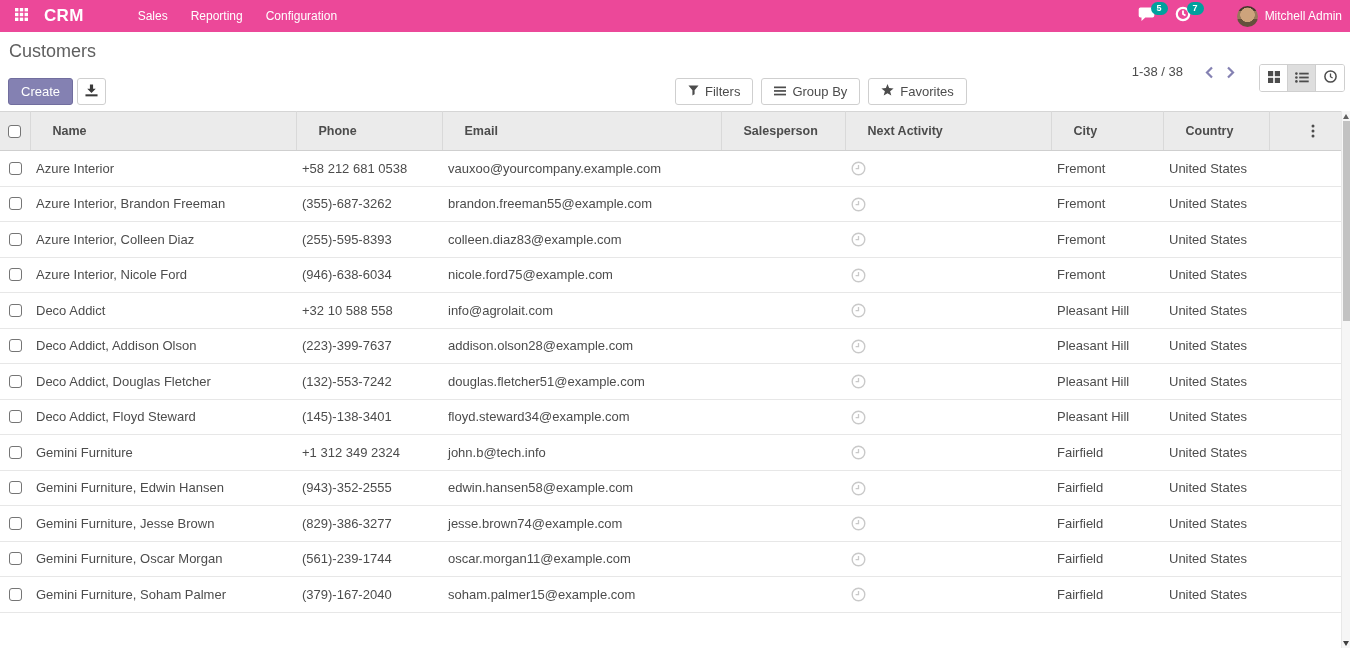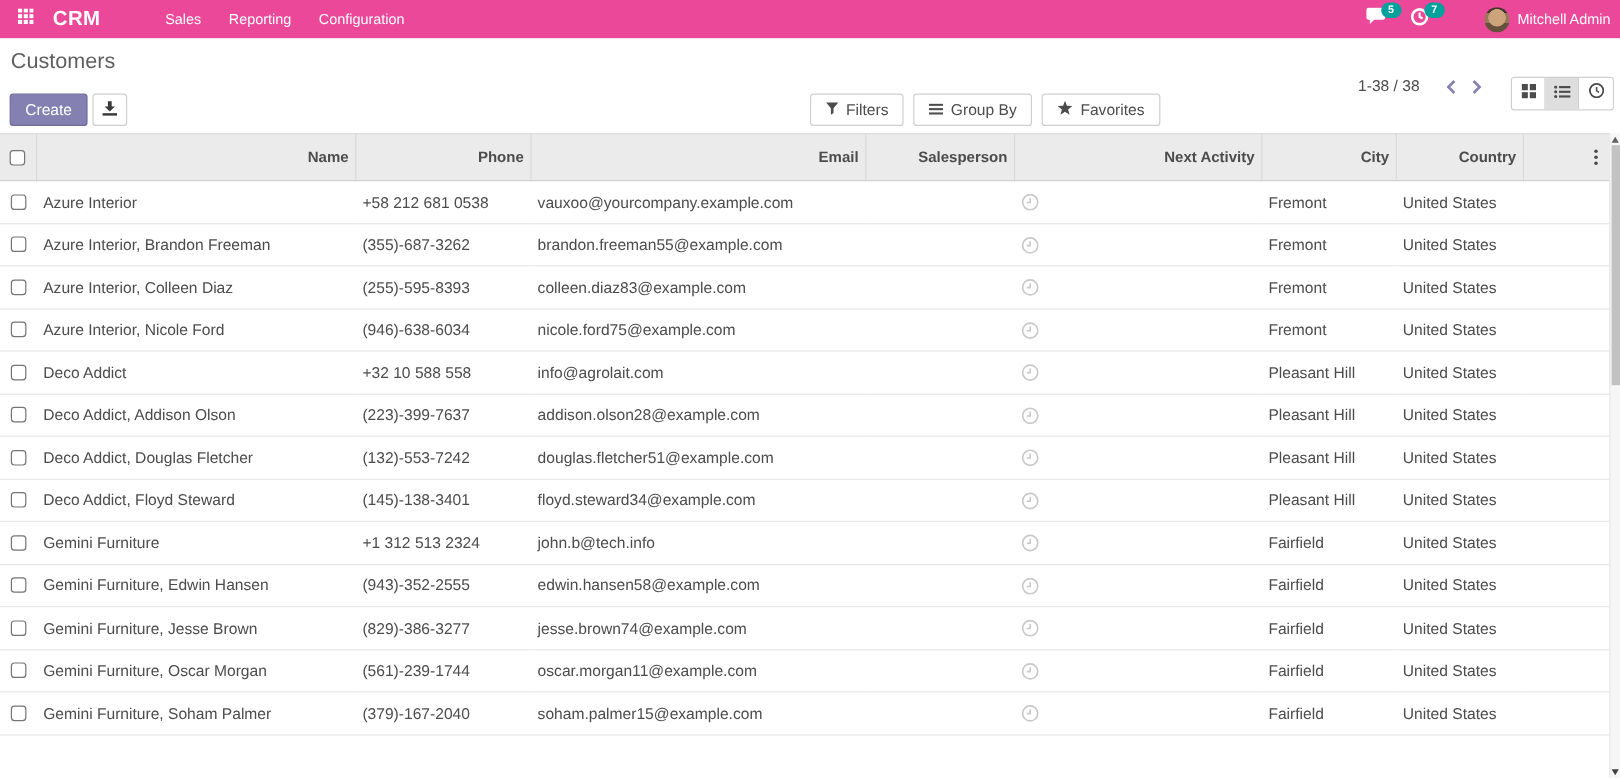--- a/index.html
+++ b/index.html
@@ -48,22 +48,22 @@
   .pager-arrow { background:none; border:none; cursor:pointer; padding:2px 6px; display:flex; align-items:center; }
   .view-switcher { display:flex; margin-left:18px; border:1px solid #cfcfcf; border-radius:3px; overflow:hidden; }
   .vs-btn { width:28px; height:26px; display:flex; align-items:center; justify-content:center;
             background:#fff; cursor:pointer; border-right:1px solid #cfcfcf; }
   .vs-btn:last-child { border-right:none; }
   .vs-btn.active { background:#dedede; }
 
   
   .table-wrap { position:absolute; top:111px; left:0; width:1341px; }
   table { border-collapse:collapse; table-layout:fixed; width:1341px; }
-  thead th { background:#ebebeb; height:39px; text-align:right; font-size:12.5px; font-weight:bold;
-             color:#4c4c4c; padding:0 5px; border-top:1px solid #d5d5d5;
+  thead th { background:#ebebeb; height:39px; text-align:left; font-size:12.5px; font-weight:bold;
+             color:#4c4c4c; padding:0 22px; border-top:1px solid #d5d5d5;
              border-bottom:1px solid #cfcfcf; border-right:1px solid #d9d9d9; cursor:pointer; }
   thead th:last-child { border-right:none; }
   tbody td { height:35.5px; font-size:13px; color:#4c4c4c; padding:0 6px;
              border-bottom:1px solid #e7e7e7; background:#fff; white-space:nowrap;
              overflow:hidden; text-overflow:ellipsis; }
   tbody tr { cursor:pointer; }
   .cb-cell { text-align:center; padding:0; }
   .checkbox { width:13px; height:13px; border:1px solid #757575; border-radius:3px;
               background:#fff; margin:0 auto; cursor:pointer; }
   .kebab-wrap { display:flex; justify-content:flex-end; padding-right:4px; }
@@ -442,21 +442,21 @@
     <td>Pleasant Hill</td>
     <td>United States</td>
     <td></td>
   </tr>
 
   <tr>
     <td class="cb-cell">
             <div class="checkbox"></div>
           </td>
     <td>Gemini Furniture</td>
-    <td>+1 312 513 2324</td>
+    <td>+1 312 349 2324</td>
     <td>john.b@tech.info</td>
     <td></td>
     <td>
       <span style="display:inline-flex;vertical-align:middle;">
         <svg width="15" height="15" viewBox="0 0 15 15">
           <circle cx="7.5" cy="7.5" r="6.3" fill="none" stroke="#c9c9c9" stroke-width="1.4"></circle>
           <path d="M7.5,4 V7.7 H4.6" fill="none" stroke="#c9c9c9" stroke-width="1.3"></path>
         </svg>
       </span>
     </td>

